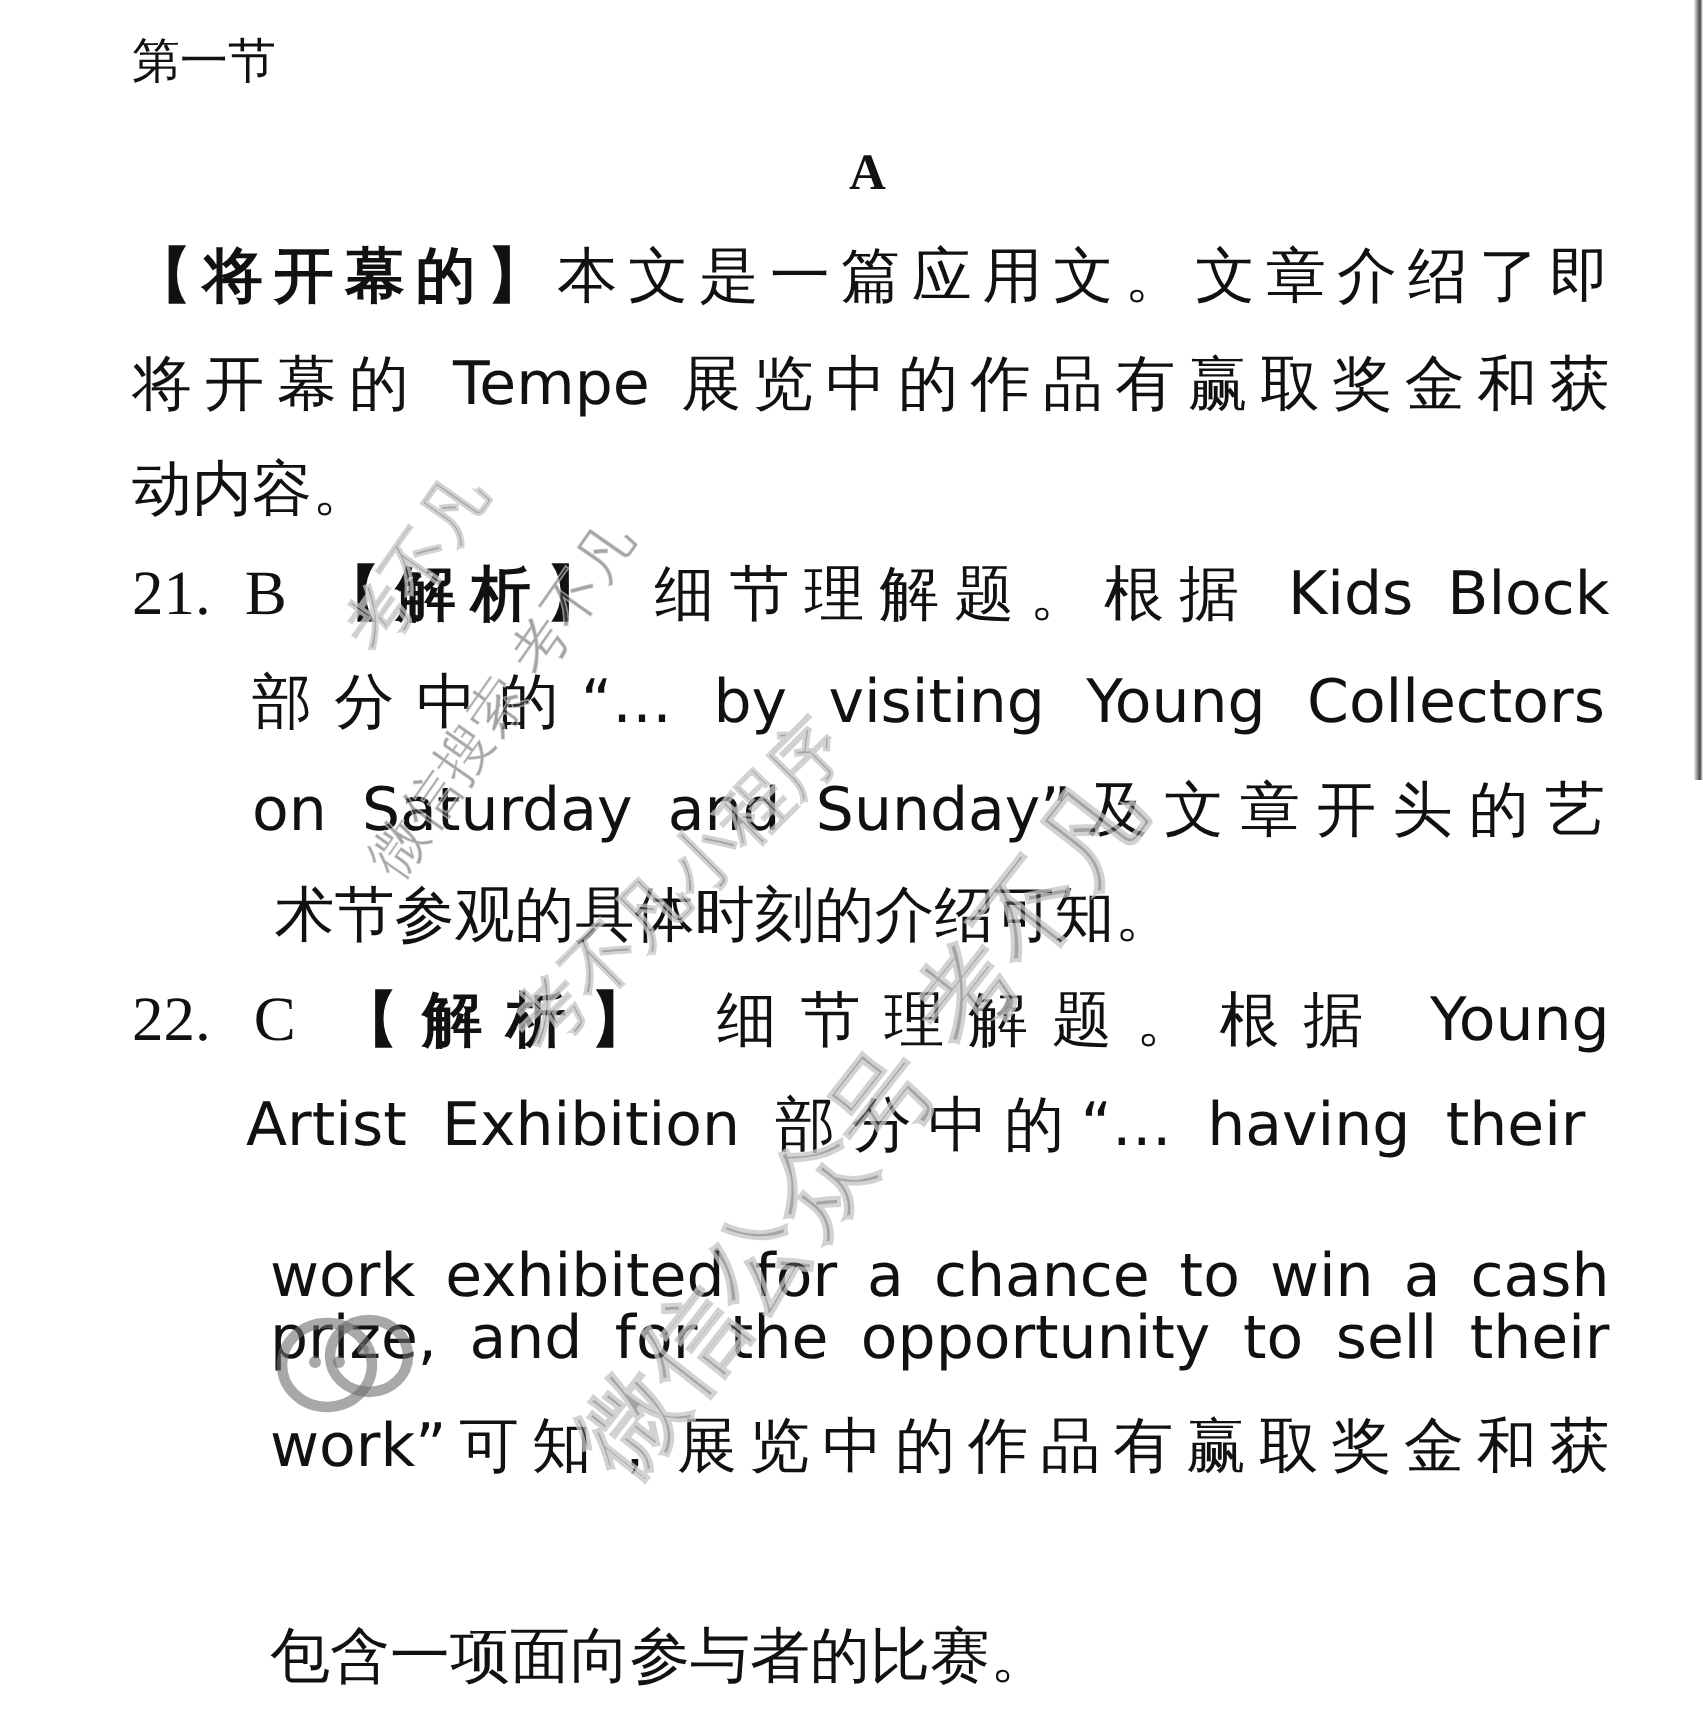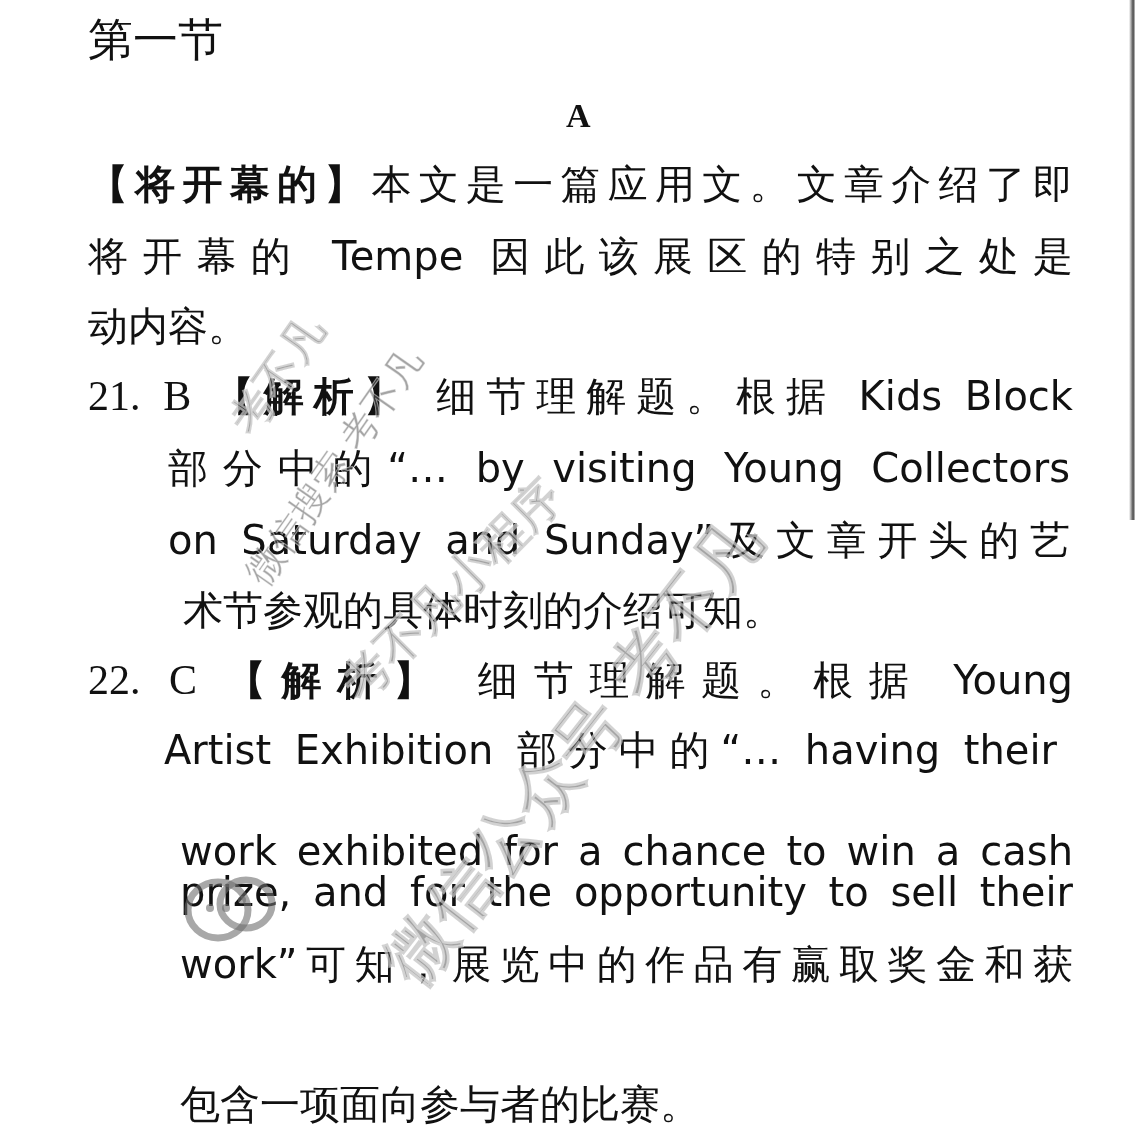--- a/index.html
+++ b/index.html
@@ -31,21 +31,21 @@
     .line {
       position: absolute;
       white-space: nowrap;
       font-size: 40px;
       line-height: 48px;
       color: #111;
     }
     .section-heading {
       left: 88px; top: 16px;
       font-family: "DejaVu Sans", sans-serif;
-      font-size: 45px;
+      font-size: 32px;
     }
     .part-letter {
       left: 566px; top: 92px;
       font-weight: bold;
       font-size: 34px;
       font-family: "Liberation Serif", serif;
     }
     .bracket-bold {
       font-weight: bold;
       font-family: "DejaVu Sans", sans-serif;
@@ -95,21 +95,21 @@
 
   <div class="edge-shadow"></div>
 
   <div class="line section-heading">第一节</div>
 
   <div class="line part-letter">A</div>
 
   <div class="line zh just" style="left:88px; top:160px;">
     <span class="bracket-bold">【将开幕的】</span><span>本文是一篇应用文。文章介绍了即</span>
   </div>
-  <div class="line zh just" style="left:88px; top:232px;">将开幕的 Tempe 因此该展区的特别之处是</div>
+  <div class="line zh just" style="left:88px; top:232px;">将开幕的 Tempe 展览中的作品有赢取奖金和获</div>
   <div class="line zh" style="left:88px; top:302px;">动内容。</div>
 
   <div class="line zh just" style="left:88px; top:372px;">
     <span class="en">21.</span>
     <span class="en">B</span>
     <span class="bracket-bold">【解析】</span>
     <span>细节理解题。根据 Kids Block</span>
   </div>
   <div class="line zh just-i1" style="left:168px; top:444px;">部分中的“… by visiting Young Collectors</div>
   <div class="line zh just-i1" style="left:168px; top:516px;">on Saturday and Sunday”及文章开头的艺</div>

